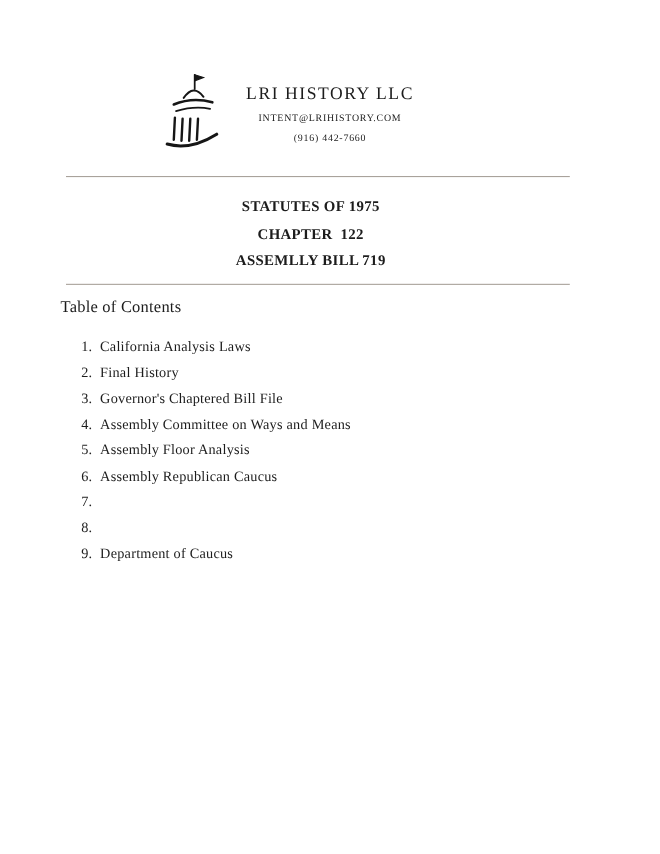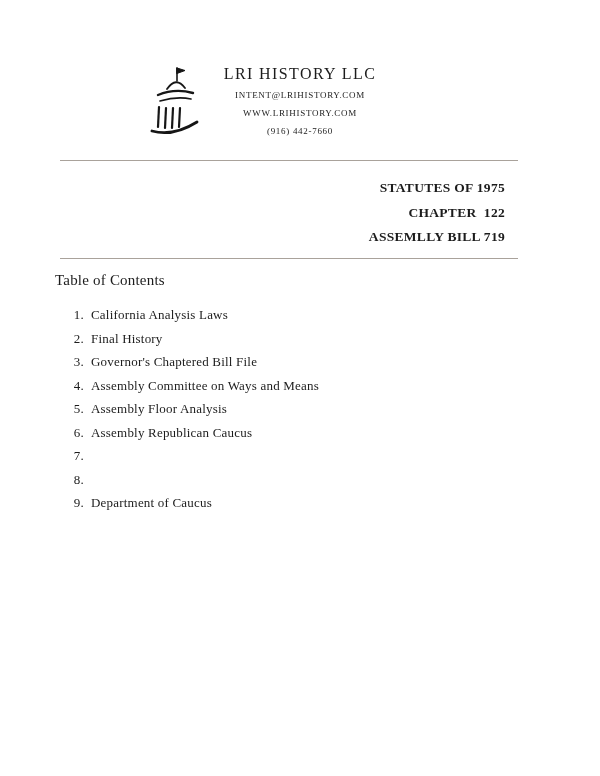--- a/index.html
+++ b/index.html
@@ -22,21 +22,21 @@
     position: absolute;
     left: 146px;
     top: 64px;
     width: 54px;
     height: 74px;
   }
   .letterhead-text {
     position: absolute;
     left: 0;
     right: 0;
-    top: 64px;
+    top: 76px;
     text-align: center;
   }
   .company-name {
     font-size: 16px;
     letter-spacing: 1.4px;
     line-height: 20px;
     font-variant: small-caps;
   }
   .contact-line {
     font-size: 9px;
@@ -57,21 +57,21 @@
   }
   .rule-top { top: 160px; }
   .rule-bottom { top: 258px; }
 
   
   .case-info {
     position: absolute;
     top: 176px;
     left: 60px;
     right: 95px;
-    text-align: right;
+    text-align: center;
   }
   .case-line {
     font-weight: bold;
     font-size: 13.5px;
     line-height: 24.5px;
     letter-spacing: 0.3px;
     white-space: pre;
   }
 
   
@@ -126,21 +126,20 @@
         <path d="M27 44 L26 64" stroke-width="2.2"></path>
         <path d="M34 44 L33 63" stroke-width="2.2"></path>
         <path d="M6 67 Q27 73 51 58" stroke-width="2.8"></path>
       </g>
     </svg>
   </div>
 
   <div class="letterhead-text">
     <div class="company-name">LRI HISTORY LLC</div>
     <div class="contact-line">INTENT@LRIHISTORY.COM</div>
-    <div class="contact-line">WWW.LRIHISTORY.COM</div>
     <div class="contact-line">(916) 442-7660</div>
   </div>
 
   <hr class="rule rule-top">
 
   <div class="case-info">
     <div class="case-line">STATUTES OF 1975</div>
     <div class="case-line">CHAPTER  122</div>
     <div class="case-line">ASSEMLLY BILL 719</div>
   </div>

